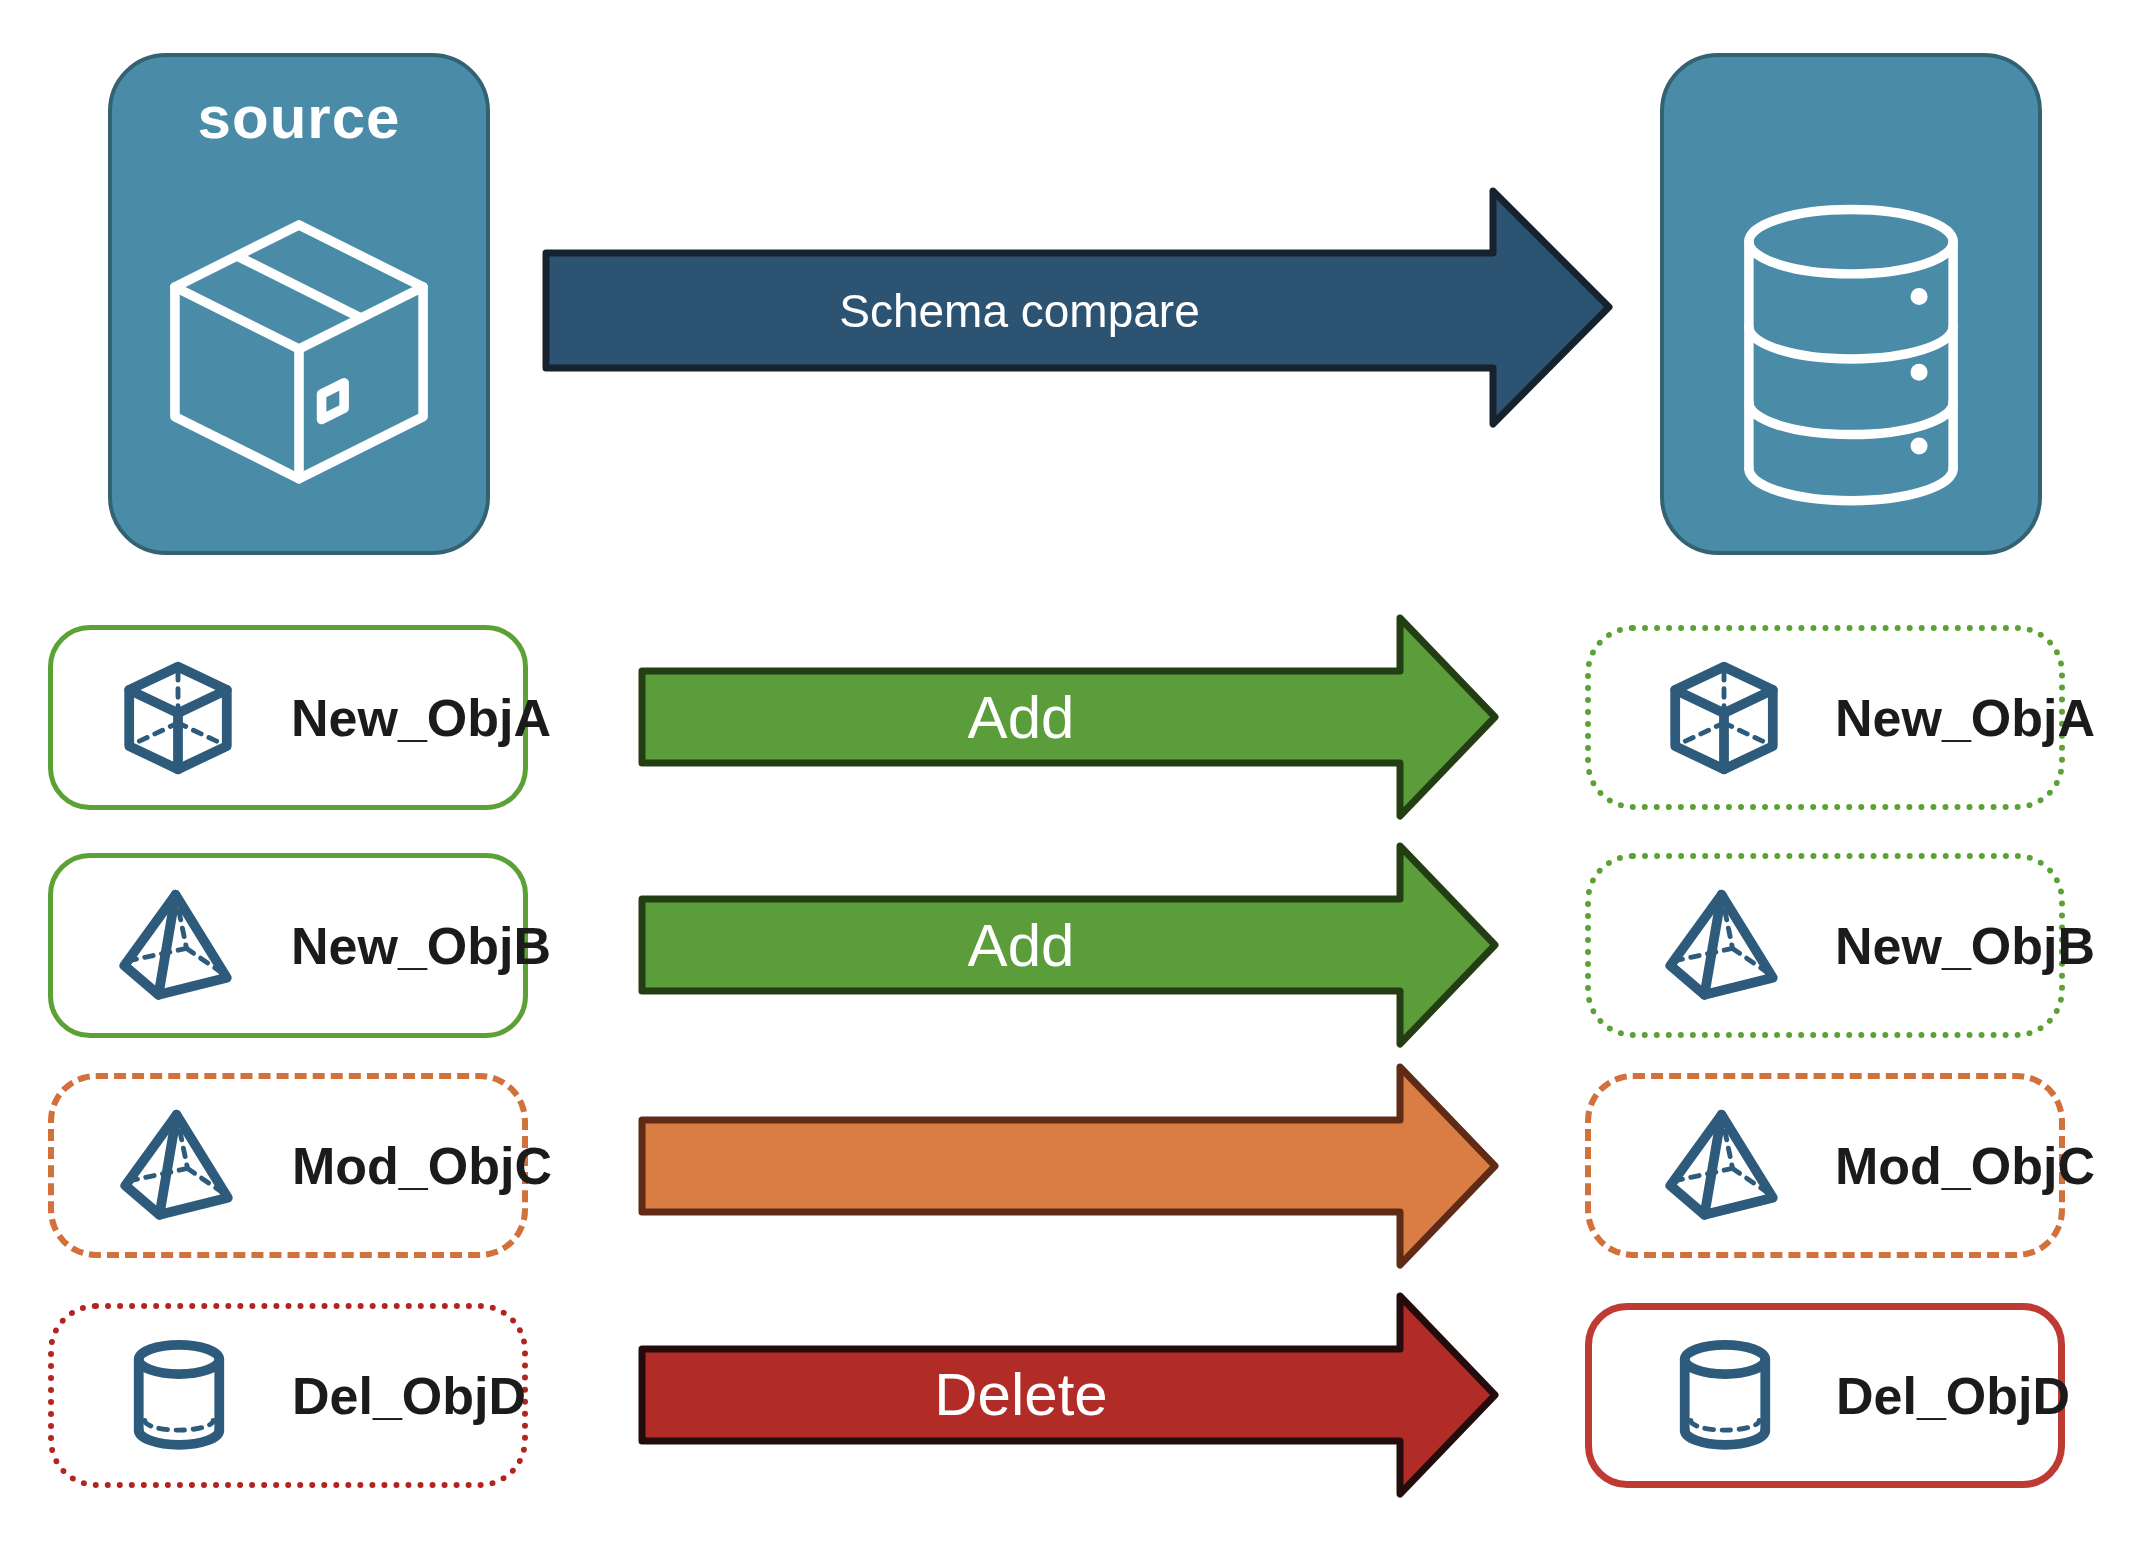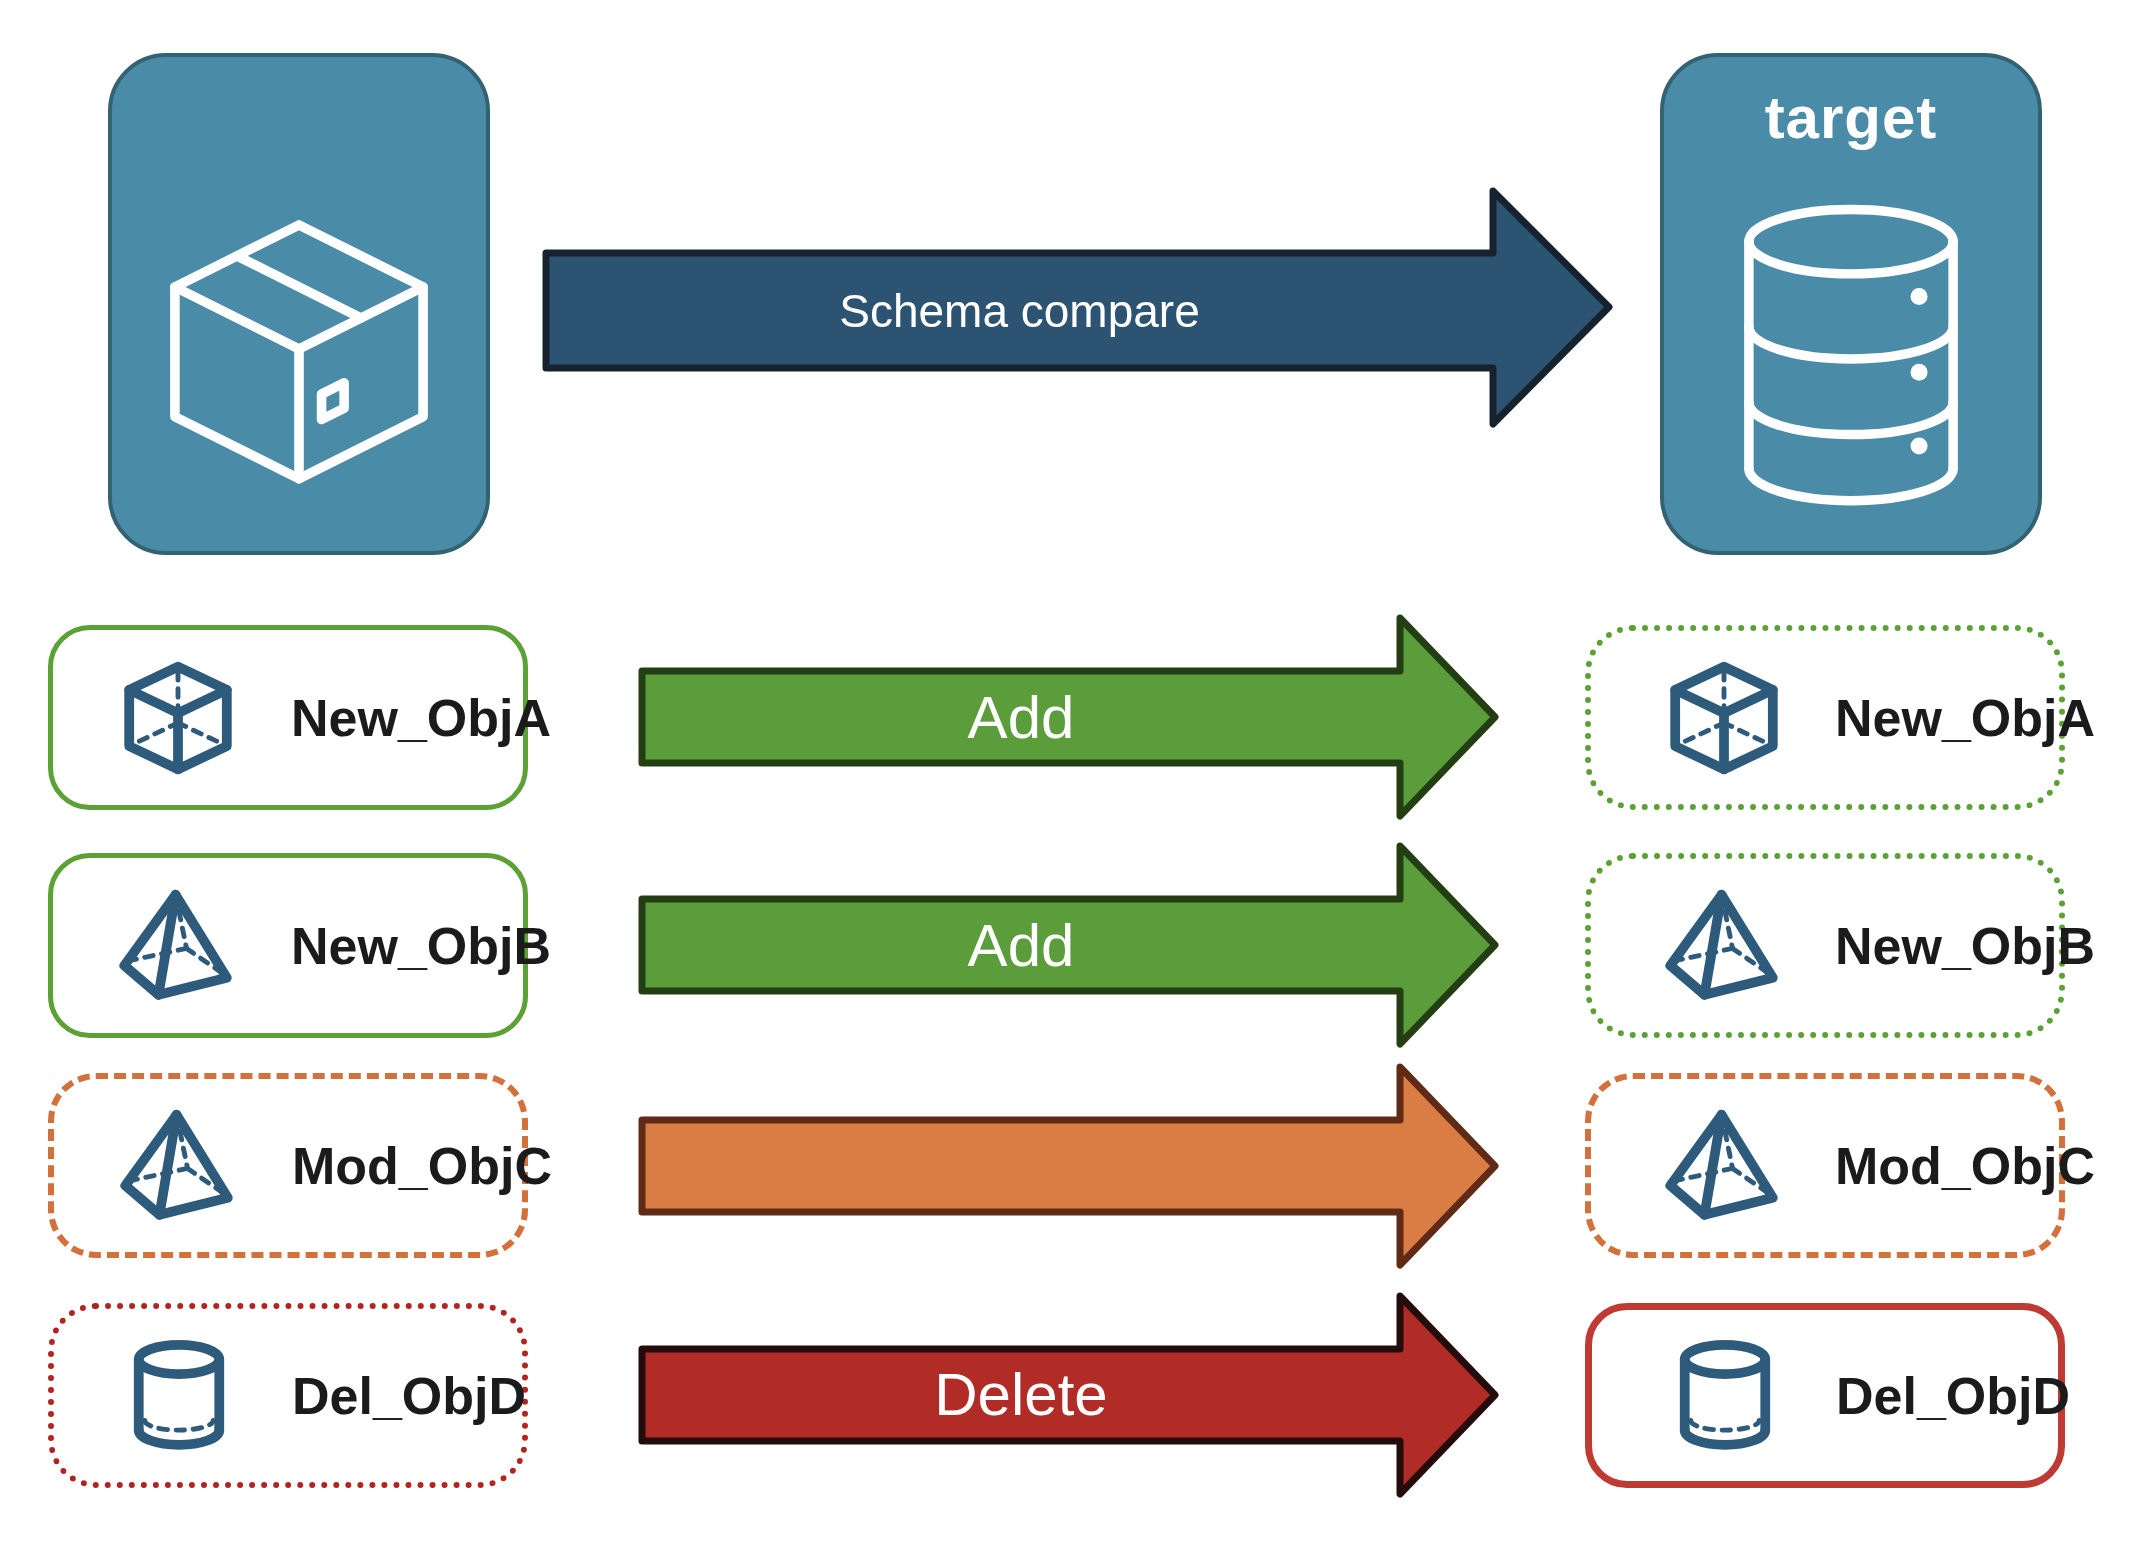--- a/index.html
+++ b/index.html
@@ -59,31 +59,31 @@
   .obj-icon .hid{stroke-width:4;stroke-dasharray:7 7;}
   .col-left{left:48px;}
   .col-right{left:1585px;}
 </style>
 </head>
 <body>
 
 <div id="canvas">
 
   <div class="big-box" style="left:108px;top:53px;">
+    <div class="big-label">source</div>
     <svg class="big-icon" style="top:148px;width:282px;height:288px;" viewBox="0 0 100 100">
       <path d="M50,6 L94,28 L50,50 L6,28 Z" stroke-width="3.4"></path>
       <path d="M6,28 L6,74 L50,96 L94,74 L94,28" stroke-width="3.4"></path>
       <path d="M50,50 L50,96" stroke-width="3.4"></path>
       <path d="M28,17 L72,39" stroke-width="3.4"></path>
       <path d="M58,66 L66,62 L66,71 L58,75 Z" stroke-width="3.4"></path>
     </svg>
   </div>
 
   <div class="big-box" style="left:1660px;top:53px;">
-    <div class="big-label">target</div>
     <svg class="big-icon" style="top:145px;width:238px;height:312px;" viewBox="0 0 240 330">
       <ellipse cx="120" cy="42" rx="108" ry="34" stroke-width="10"></ellipse>
       <path d="M12,42 L12,282" stroke-width="10"></path>
       <path d="M228,42 L228,282" stroke-width="10"></path>
       <path d="M12,282 A108,34 0 0 0 228,282" stroke-width="10"></path>
       <path d="M12,132 A108,34 0 0 0 228,132" stroke-width="10"></path>
       <path d="M12,212 A108,34 0 0 0 228,212" stroke-width="10"></path>
       <circle cx="192" cy="100" r="9" fill="#ffffff" stroke="none"></circle>
       <circle cx="192" cy="180" r="9" fill="#ffffff" stroke="none"></circle>
       <circle cx="192" cy="258" r="9" fill="#ffffff" stroke="none"></circle>

